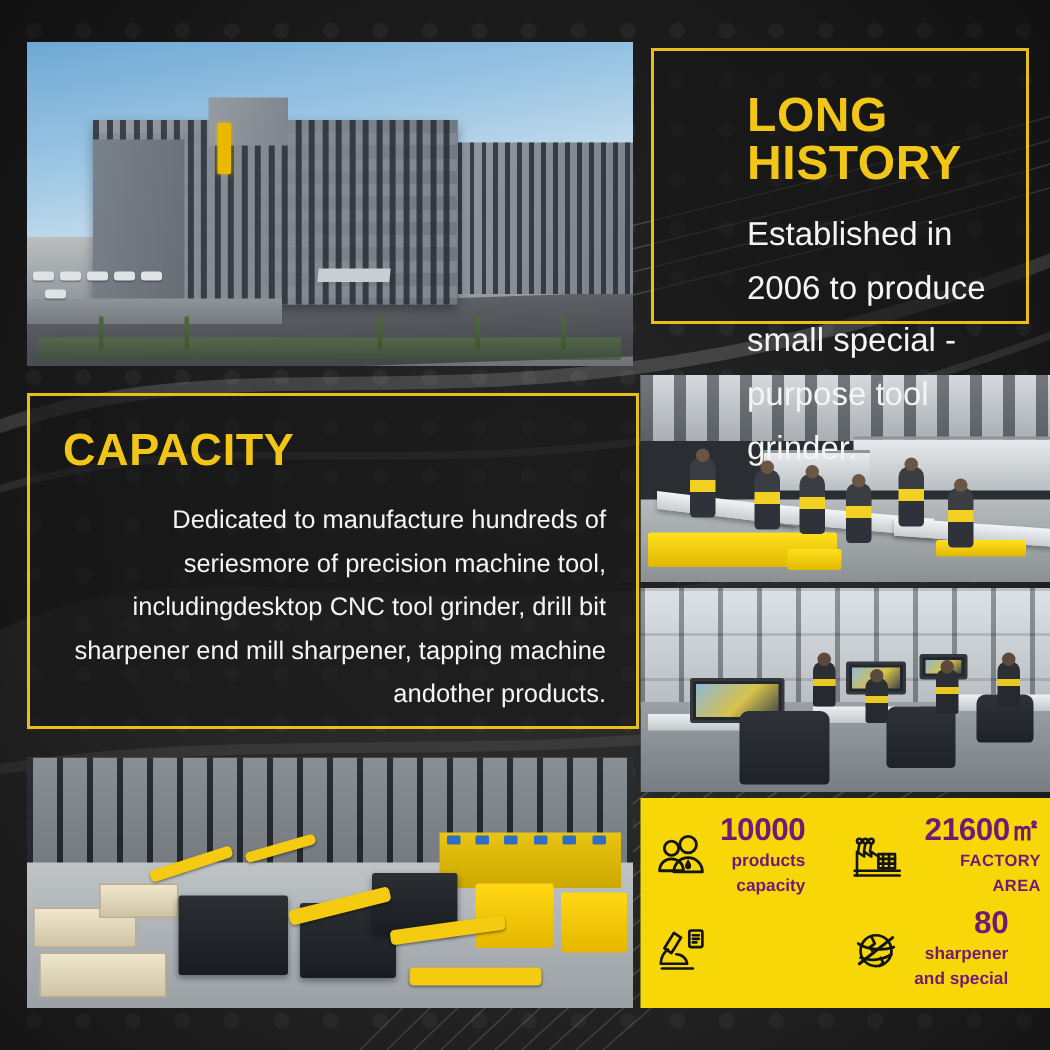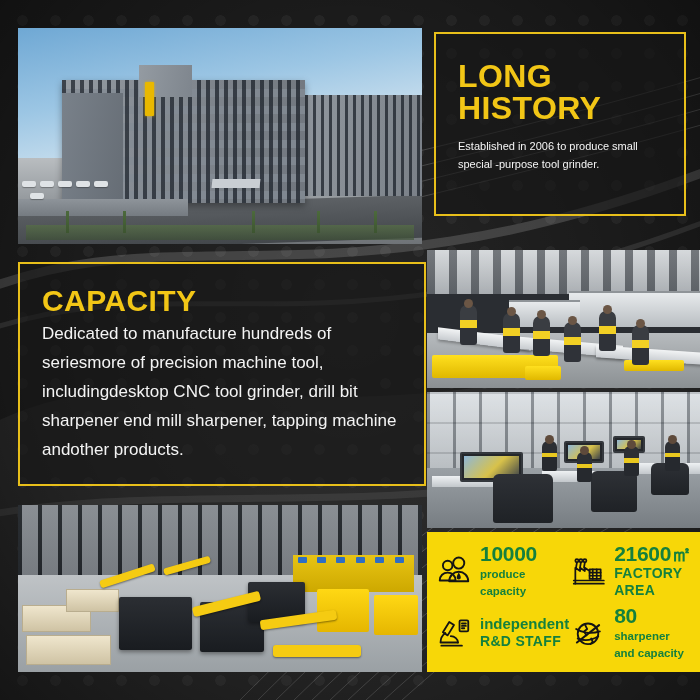--- a/index.html
+++ b/index.html
@@ -147,58 +147,58 @@
   .mc-crate{ position:absolute; background: linear-gradient(180deg,#efe6cd,#cfc3a4); border:1px solid #b9ad8e;}
   .mc-rack{ position:absolute; background: linear-gradient(180deg,#e8c413,#cda800);}
   .mc-rack i{ position:absolute; width:9px; height:6px; background:#2f6ec4; border-radius:1px; top:2px;}
 
   
   .textpanel {
     position: absolute;
     border: 2px solid #e8bf1a;
     background: rgba(22,22,22,0.62);
   }
-  #panel-history { left: 434px; top: 32px; width: 252px; height: 184px; }
+  #panel-history { left: 434px; top: 32px; width: 252px; height: 184px; padding-left: 40px; }
   #panel-capacity { left: 18px; top: 262px; width: 408px; height: 224px; }
 
   .heading {
     color: #f2c616;
     font-weight: 700;
     letter-spacing: .4px;
     line-height: 1;
   }
   #panel-history .heading { font-size: 32px; margin: 26px 0 0 22px; }
   #panel-capacity .heading { font-size: 30px; margin: 22px 0 0 22px; }
 
   .body-text {
     color: #f4f4f4;
     font-size: 17.5px;
     line-height: 1.62;
     font-weight: 400;
   }
-  #panel-history .body-text { margin: 14px 22px 12px 22px; font-size: 11px; line-height: 1.62; }
-  #panel-capacity .body-text { margin: 4px 20px 0 22px; font-size: 17px; line-height: 1.70; }
+  #panel-history .body-text { margin: 14px 22px 12px 22px; font-size: 22px; line-height: 1.62; }
+  #panel-capacity .body-text { margin: 17px 20px 0 22px; font-size: 17px; line-height: 1.70; text-align: right; }
 
   
   #stats {
     position: absolute; left: 427px; top: 532px; width: 273px; height: 140px;
     background: #f7d708;
     display: grid;
     grid-template-columns: 1fr 1fr;
     grid-template-rows: 1fr 1fr;
     align-items: center;
     padding: 8px 6px 8px 8px;
   }
   .stat { display: flex; align-items: center; gap: 7px; }
   .stat-icon { flex: 0 0 auto; width: 38px; height: 38px; display: flex; align-items: center; justify-content: center; }
   .stat-icon svg { width: 100%; height: 100%; display: block; }
-  .stat-txt { color: #15803d; line-height: 1.06; }
+  .stat-txt { color: #701a75; line-height: 1.06; text-align: right; }
   .stat-num { font-size: 21px; font-weight: 700; letter-spacing: -.3px; }
   .stat-sub { font-size: 11.5px; font-weight: 700; }
-  .stat-sub.caps { font-size: 14px; letter-spacing: .3px; }
+  .stat-sub.caps { font-size: 11px; letter-spacing: .3px; }
   .stat-word { font-size: 15px; font-weight: 700; }
 </style>
 </head>
 <body>
 
 <div id="stage">
 
   <div class="bg-dots"></div>
   <svg class="bg-sweep" viewBox="0 0 700 700" preserveAspectRatio="none">
     <g fill="none" stroke="#ffffff" stroke-opacity="0.13">
@@ -341,21 +341,21 @@
         <svg viewBox="0 0 48 48" fill="none" stroke="#141414" stroke-width="2.4" stroke-linecap="round" stroke-linejoin="round">
           <circle cx="16" cy="17" r="6"></circle>
           <path d="M6 36c0-6 4.5-10 10-10s10 4 10 10z"></path>
           <circle cx="30" cy="14" r="7"></circle>
           <path d="M18 37c0-7 5.5-12 12-12s12 5 12 12z"></path>
           <path d="M30 26c-1.6 2.8-2.6 4.6-2.6 6.1a2.6 2.6 0 0 0 5.2 0c0-1.5-1-3.3-2.6-6.1z" fill="#141414" stroke="none"></path>
         </svg>
       </span>
       <span class="stat-txt">
         <span class="stat-num">10000</span><br>
-        <span class="stat-sub">produce</span><br>
+        <span class="stat-sub">products</span><br>
         <span class="stat-sub">capacity</span>
       </span>
     </div>
 
     <div class="stat">
       <span class="stat-icon">
         <svg viewBox="0 0 48 48" fill="none" stroke="#141414" stroke-width="2.2" stroke-linecap="round" stroke-linejoin="round">
           <path d="M8 40V20l6 4V20l6 4V20l6 4"></path>
           <rect x="26" y="22" width="14" height="12"></rect>
           <path d="M26 26h14M26 30h14M30 22v12M35 22v12"></path>
@@ -376,38 +376,34 @@
       <span class="stat-icon">
         <svg viewBox="0 0 48 48" fill="none" stroke="#141414" stroke-width="2.3" stroke-linecap="round" stroke-linejoin="round">
           <path d="M18 10l6 4-8 13-6-4z"></path>
           <path d="M13 24c-4 3-6 8-6 12h22"></path>
           <path d="M8 40h26"></path>
           <path d="M20 28c5 0 9 4 9 8"></path>
           <rect x="31" y="8" width="11" height="14" rx="1.5"></rect>
           <path d="M34 12h5M34 15h5M34 18h3"></path>
         </svg>
       </span>
-      <span class="stat-txt">
-        <span class="stat-word">independent</span><br>
-        <span class="stat-sub caps">R&amp;D STAFF</span>
-      </span>
     </div>
 
     <div class="stat">
       <span class="stat-icon">
         <svg viewBox="0 0 48 48" fill="none" stroke="#141414" stroke-width="2.3" stroke-linecap="round" stroke-linejoin="round">
           <circle cx="24" cy="25" r="13"></circle>
           <path d="M9 19c6 4 18 7 30 3"></path>
           <path d="M11 31c8 3 18 2 26-3"></path>
           <path d="M20 13l3 6-4 3 3 5"></path>
           <path d="M28 31l2 4-3 3"></path>
           <path d="M38 14l-28 22" stroke-width="2.6"></path>
         </svg>
       </span>
       <span class="stat-txt">
         <span class="stat-num">80</span><br>
         <span class="stat-sub">sharpener</span><br>
-        <span class="stat-sub">and capacity</span>
+        <span class="stat-sub">and special</span>
       </span>
     </div>
 
   </div>
 </div>
 
 </body></html>

